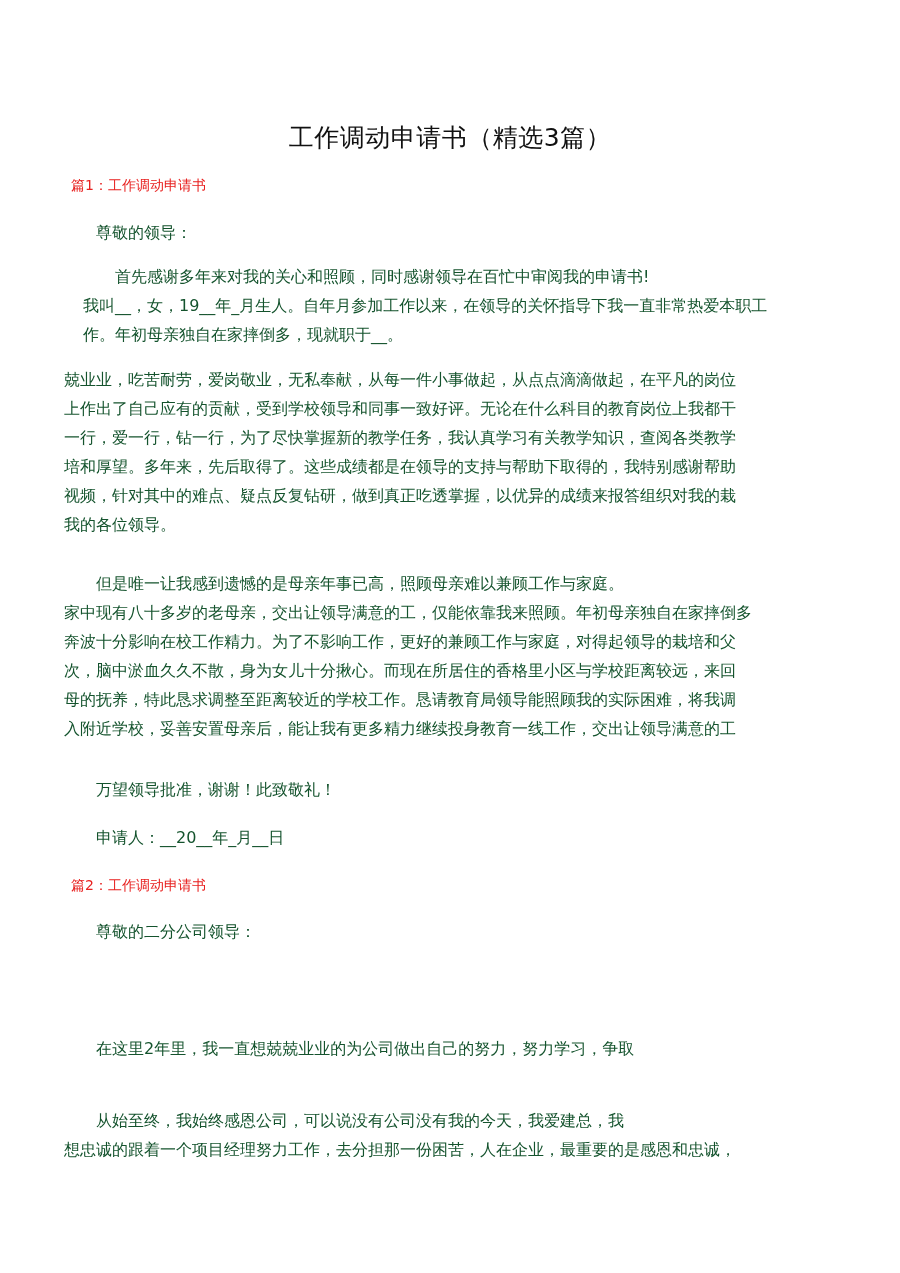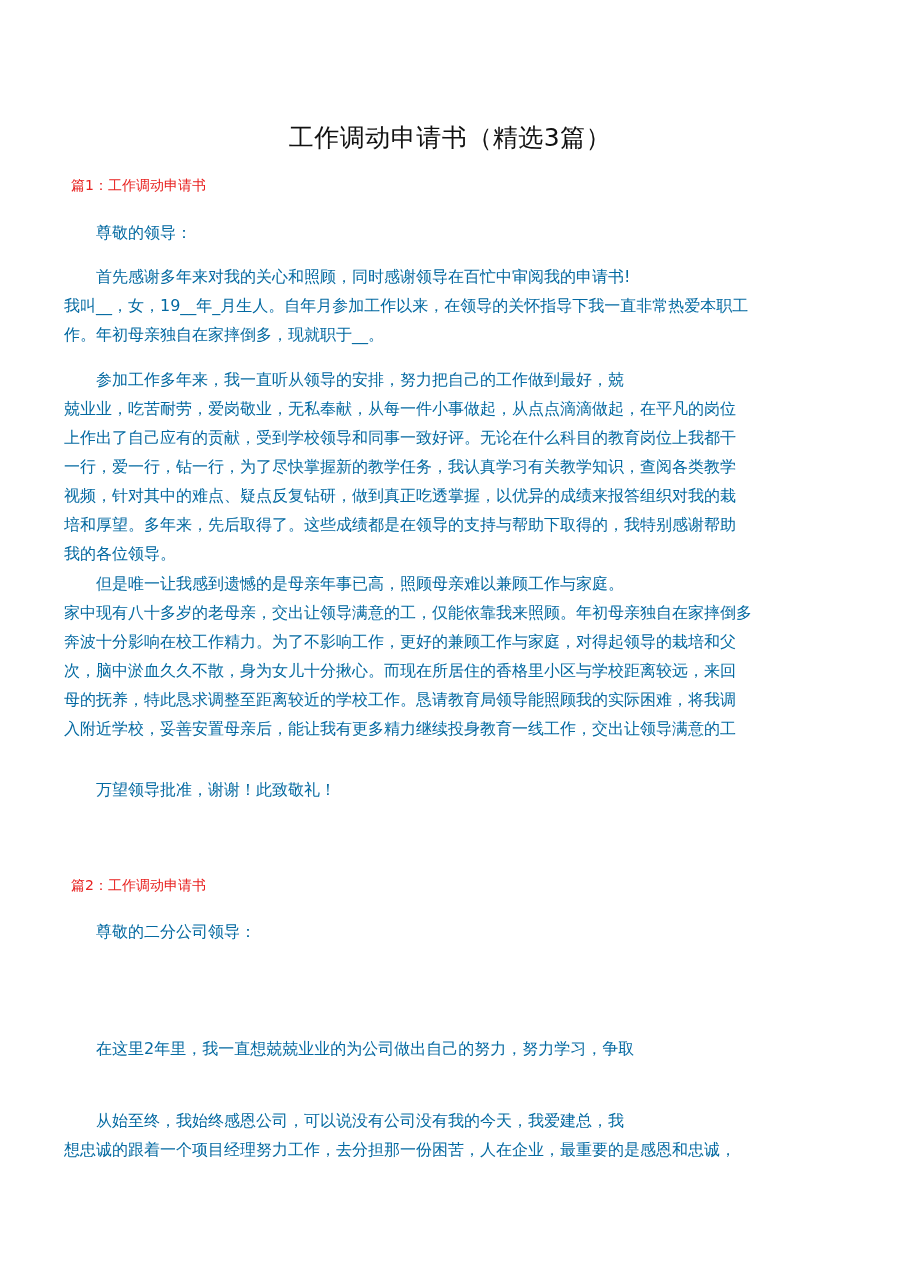--- a/index.html
+++ b/index.html
@@ -39,21 +39,21 @@
       line-height: 26px;
       color: #e8201f;
       margin-left: 7px;
     }
     .para {
       position: absolute;
       left: 64px;
       width: 775px;
       font-size: 16px;
       line-height: 29px;
-      color: #0369a1;
+      color: #14532d;
       text-align: justify;
     }
     .para .line {
       display: block;
       white-space: nowrap;
     }
     .indent {
       padding-left: 32px;
     }
   </style>
@@ -63,49 +63,51 @@
 <div class="page">
 
   <h1 class="doc-title" style="margin:0;font-weight:normal;">工作调动申请书（精选3篇）</h1>
 
   <div class="section-heading" style="top:172px;">篇1：工作调动申请书</div>
 
   <div class="para" style="top:218px;">
     <span class="line indent">尊敬的领导：</span>
   </div>
 
-  <div class="para" style="top:262px;">
+  <div class="para" style="top:262px;margin-left:19px;">
     <span class="line indent">首先感谢多年来对我的关心和照顾，同时感谢领导在百忙中审阅我的申请书!</span>
     <span class="line">我叫__，女，19__年_月生人。自年月参加工作以来，在领导的关怀指导下我一直非常热爱本职工</span>
     <span class="line">作。年初母亲独自在家摔倒多，现就职于__。</span>
   </div>
 
   <div class="para" style="top:365px;">
-    <span class="line indent">参加工作多年来，我一直听从领导的安排，努力把自己的工作做到最好，兢</span>
     <span class="line">兢业业，吃苦耐劳，爱岗敬业，无私奉献，从每一件小事做起，从点点滴滴做起，在平凡的岗位</span>
     <span class="line">上作出了自己应有的贡献，受到学校领导和同事一致好评。无论在什么科目的教育岗位上我都干</span>
     <span class="line">一行，爱一行，钻一行，为了尽快掌握新的教学任务，我认真学习有关教学知识，查阅各类教学</span>
+    <span class="line">培和厚望。多年来，先后取得了。这些成绩都是在领导的支持与帮助下取得的，我特别感谢帮助</span>
     <span class="line">视频，针对其中的难点、疑点反复钻研，做到真正吃透掌握，以优异的成绩来报答组织对我的栽</span>
-    <span class="line">培和厚望。多年来，先后取得了。这些成绩都是在领导的支持与帮助下取得的，我特别感谢帮助</span>
     <span class="line">我的各位领导。</span>
   </div>
 
   <div class="para" style="top:569px;">
     <span class="line indent">但是唯一让我感到遗憾的是母亲年事已高，照顾母亲难以兼顾工作与家庭。</span>
     <span class="line">家中现有八十多岁的老母亲，交出让领导满意的工，仅能依靠我来照顾。年初母亲独自在家摔倒多</span>
     <span class="line">奔波十分影响在校工作精力。为了不影响工作，更好的兼顾工作与家庭，对得起领导的栽培和父</span>
     <span class="line">次，脑中淤血久久不散，身为女儿十分揪心。而现在所居住的香格里小区与学校距离较远，来回</span>
     <span class="line">母的抚养，特此恳求调整至距离较近的学校工作。恳请教育局领导能照顾我的实际困难，将我调</span>
     <span class="line">入附近学校，妥善安置母亲后，能让我有更多精力继续投身教育一线工作，交出让领导满意的工</span>
   </div>
 
   <div class="para" style="top:775px;">
     <span class="line indent">万望领导批准，谢谢！此致敬礼！</span>
   </div>
 
+  <div class="para" style="top:823px;">
+    <span class="line indent">申请人：__20__年_月__日</span>
+  </div>
 
   <div class="section-heading" style="top:872px;">篇2：工作调动申请书</div>
 
   <div class="para" style="top:917px;">
     <span class="line indent">尊敬的二分公司领导：</span>
   </div>
 
 
   <div class="para" style="top:1034px;">
     <span class="line indent">在这里2年里，我一直想兢兢业业的为公司做出自己的努力，努力学习，争取</span>

